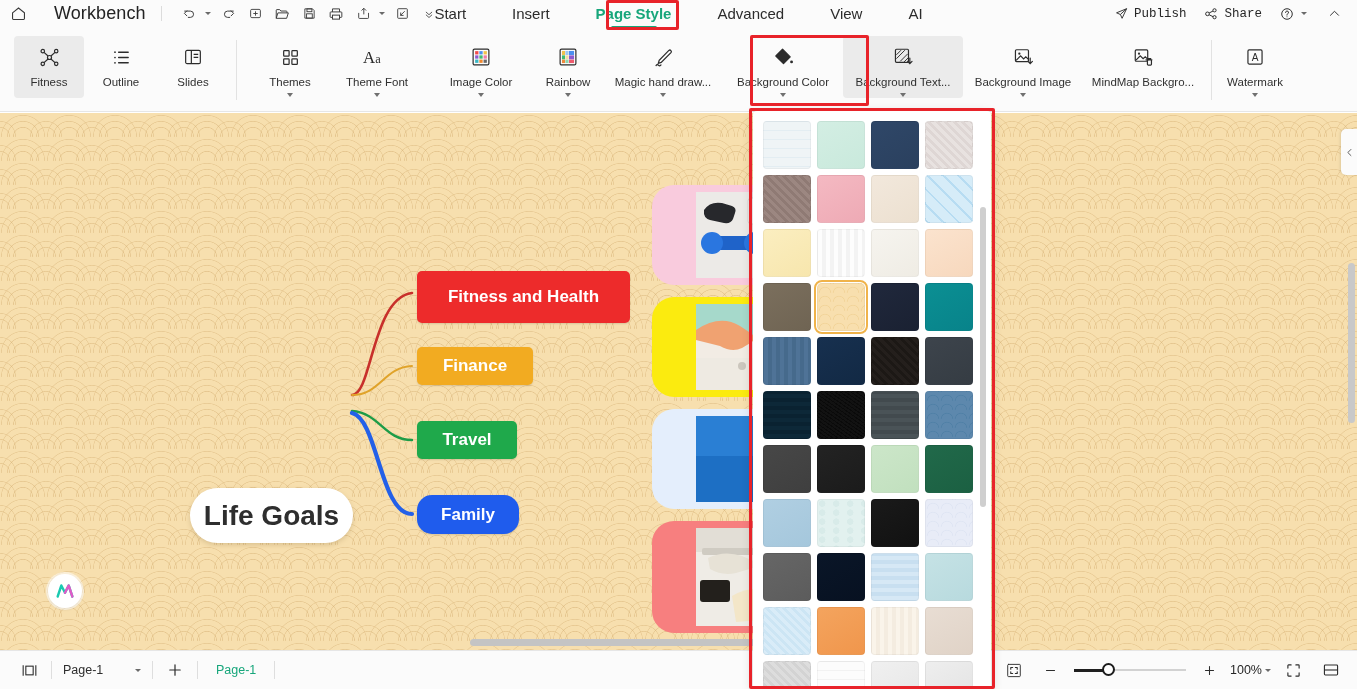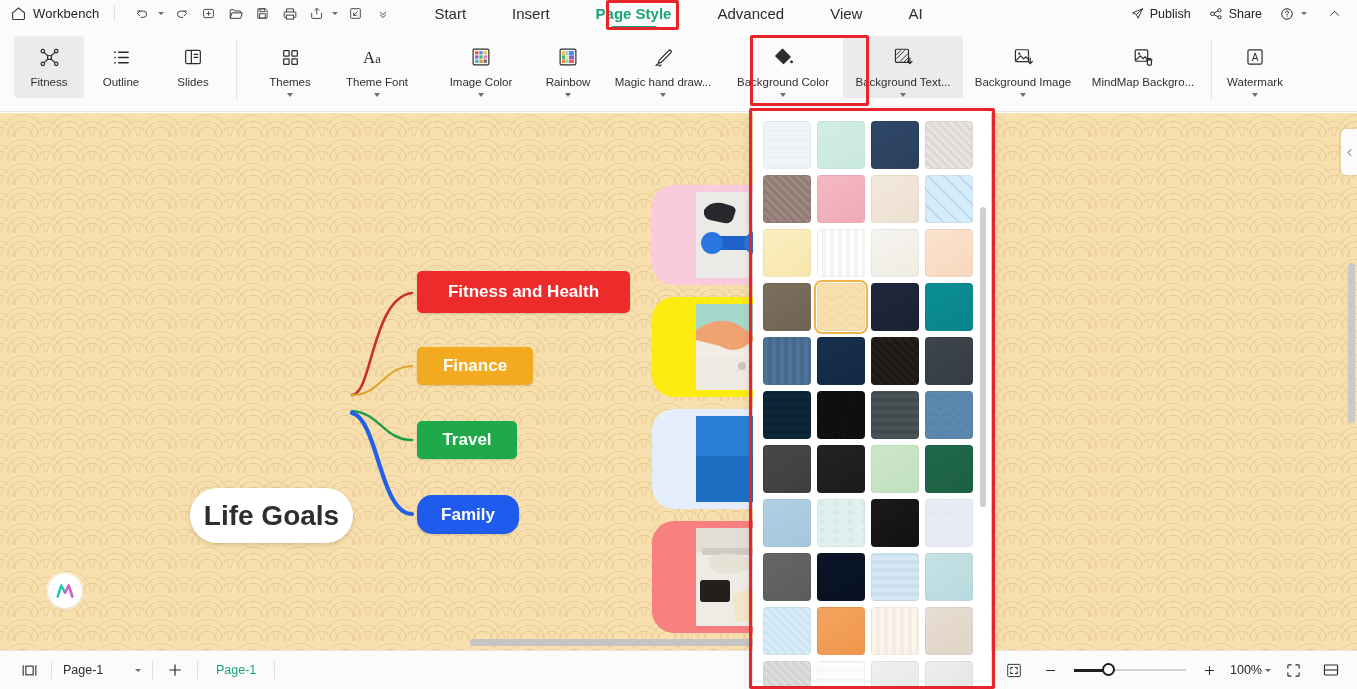--- a/index.html
+++ b/index.html
@@ -15,21 +15,21 @@
 
   
   .titlebar {
     position: absolute; left: 0; top: 0; width: 1357px; height: 27px;
     background: #fbfbfb;
     display: flex; align-items: center;
     font-size: 12.5px; color: #2b2b2b;
   }
   .tb-left { display: flex; align-items: center; padding-left: 10px; gap: 6px; }
   .home-ico { width: 17px; height: 17px; display: block; }
-  .wb-label { font-size: 13px; color: #232323; letter-spacing: .1px; }
+  .wb-label { font-size: 18px; color: #232323; letter-spacing: .1px; margin-left: 21px; }
   .tb-sep { width: 1px; height: 15px; background: #dcdcdc; margin: 0 9px; }
   .qa-group { display: flex; align-items: center; gap: 2px; }
   .qa-btn {
     width: 25px; height: 22px; display: flex; align-items: center; justify-content: center;
     border-radius: 3px; cursor: default;
   }
   .caret-sm {
     width: 0; height: 0; border-left: 3px solid transparent; border-right: 3px solid transparent;
     border-top: 3.5px solid #6a6a6a; margin-left: 1px; margin-right:3px;
   }
@@ -49,21 +49,21 @@
   .menu-tab.tab-view { margin-right: 22px; }
   .menu-tab.active { color: #17a67b; font-weight: 700; }
   .menu-tab.active::after {
     content: ""; position: absolute; left: 50%; transform: translateX(-50%);
     bottom: -3px; width: 46px; height: 3px; background: #17a67b; border-radius: 2px;
   }
   .tb-right {
     position: absolute; right: 8px; top: 0; height: 27px;
     display: flex; align-items: center; gap: 3px; font-size: 12.5px; color: #262626;
   }
-  .tb-right-item { display: flex; align-items: center; gap: 5px; padding: 3px 7px; border-radius: 3px; }
+  .tb-right-item { display: flex; align-items: center; gap: 5px; padding: 3px 7px; border-radius: 3px; font-family: Liberation Mono, monospace; }
 
   
   .ribbon {
     position: absolute; left: 0; top: 27px; width: 1357px; height: 85px;
     background: #fbfbfb; border-bottom: 1px solid #e6e6e6;
     display: flex; align-items: flex-start;
   }
   .ribbon-grp { display: flex; align-items: flex-start; height: 85px; }
   .ribbon-grp.view-grp { padding: 9px 0 0 14px; gap: 2px; }
   .rb-item {
@@ -566,21 +566,21 @@
           <path d="M36 68 q20-12 44-4 l18 8 -6 18 -52 4z" fill="#f3e6c8"></path>
           <circle cx="82" cy="60" r="9" fill="#e9e2d2"></circle>
         </svg>
       </div>
     </div>
 
     <div class="node node-root" style="left:190px; top:375px; width:163px; height:55px; font-size:28px; left:190px; top:375px;">
       <span>Life Goals</span>
     </div>
 
-    <div class="node" style="left:417px; top:158px; width:213px; height:42px; background:#ed2b2b; font-size:17px;">
+    <div class="node" style="left:417px; top:158px; width:213px; height:52px; background:#ed2b2b; font-size:17px;">
       <span>Fitness and Health</span>
     </div>
 
     <div class="node" style="left:417px; top:234px; width:116px; height:38px; background:#f2ab21; font-size:17px;">
       <span>Finance</span>
     </div>
 
     <div class="node" style="left:417px; top:308px; width:100px; height:38px; background:#1fa94b; font-size:17px;">
       <span>Travel</span>
     </div>

